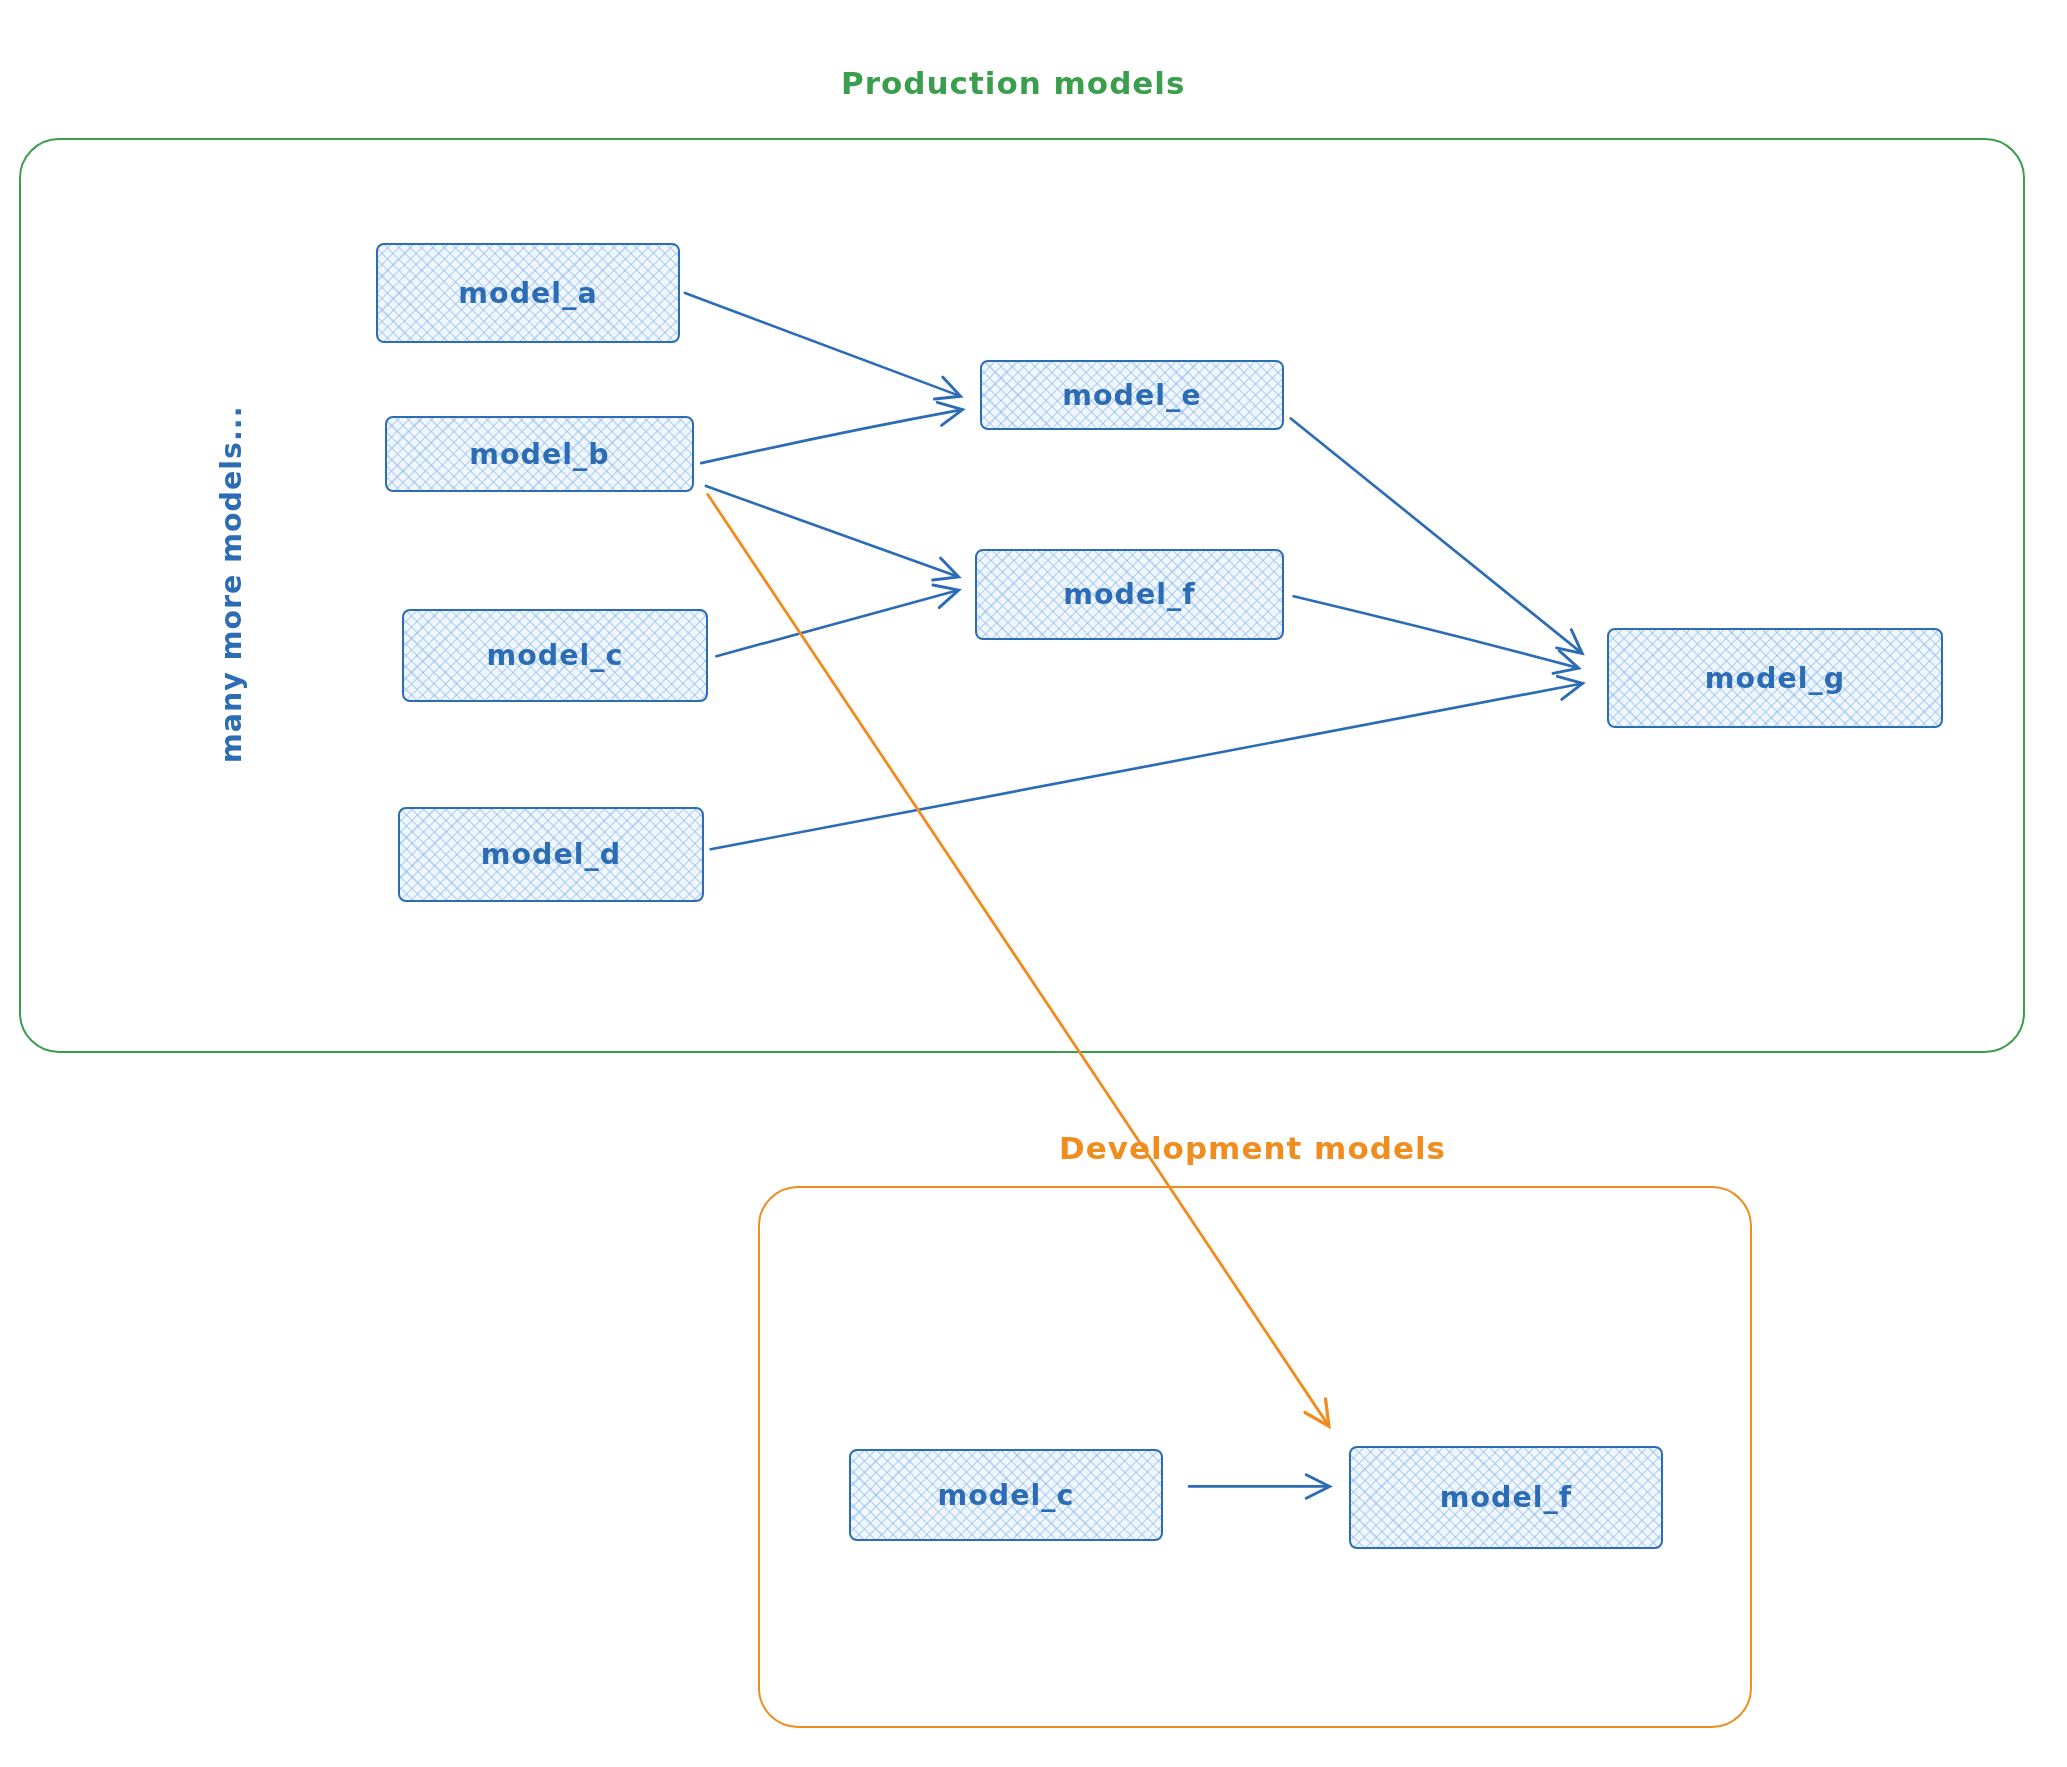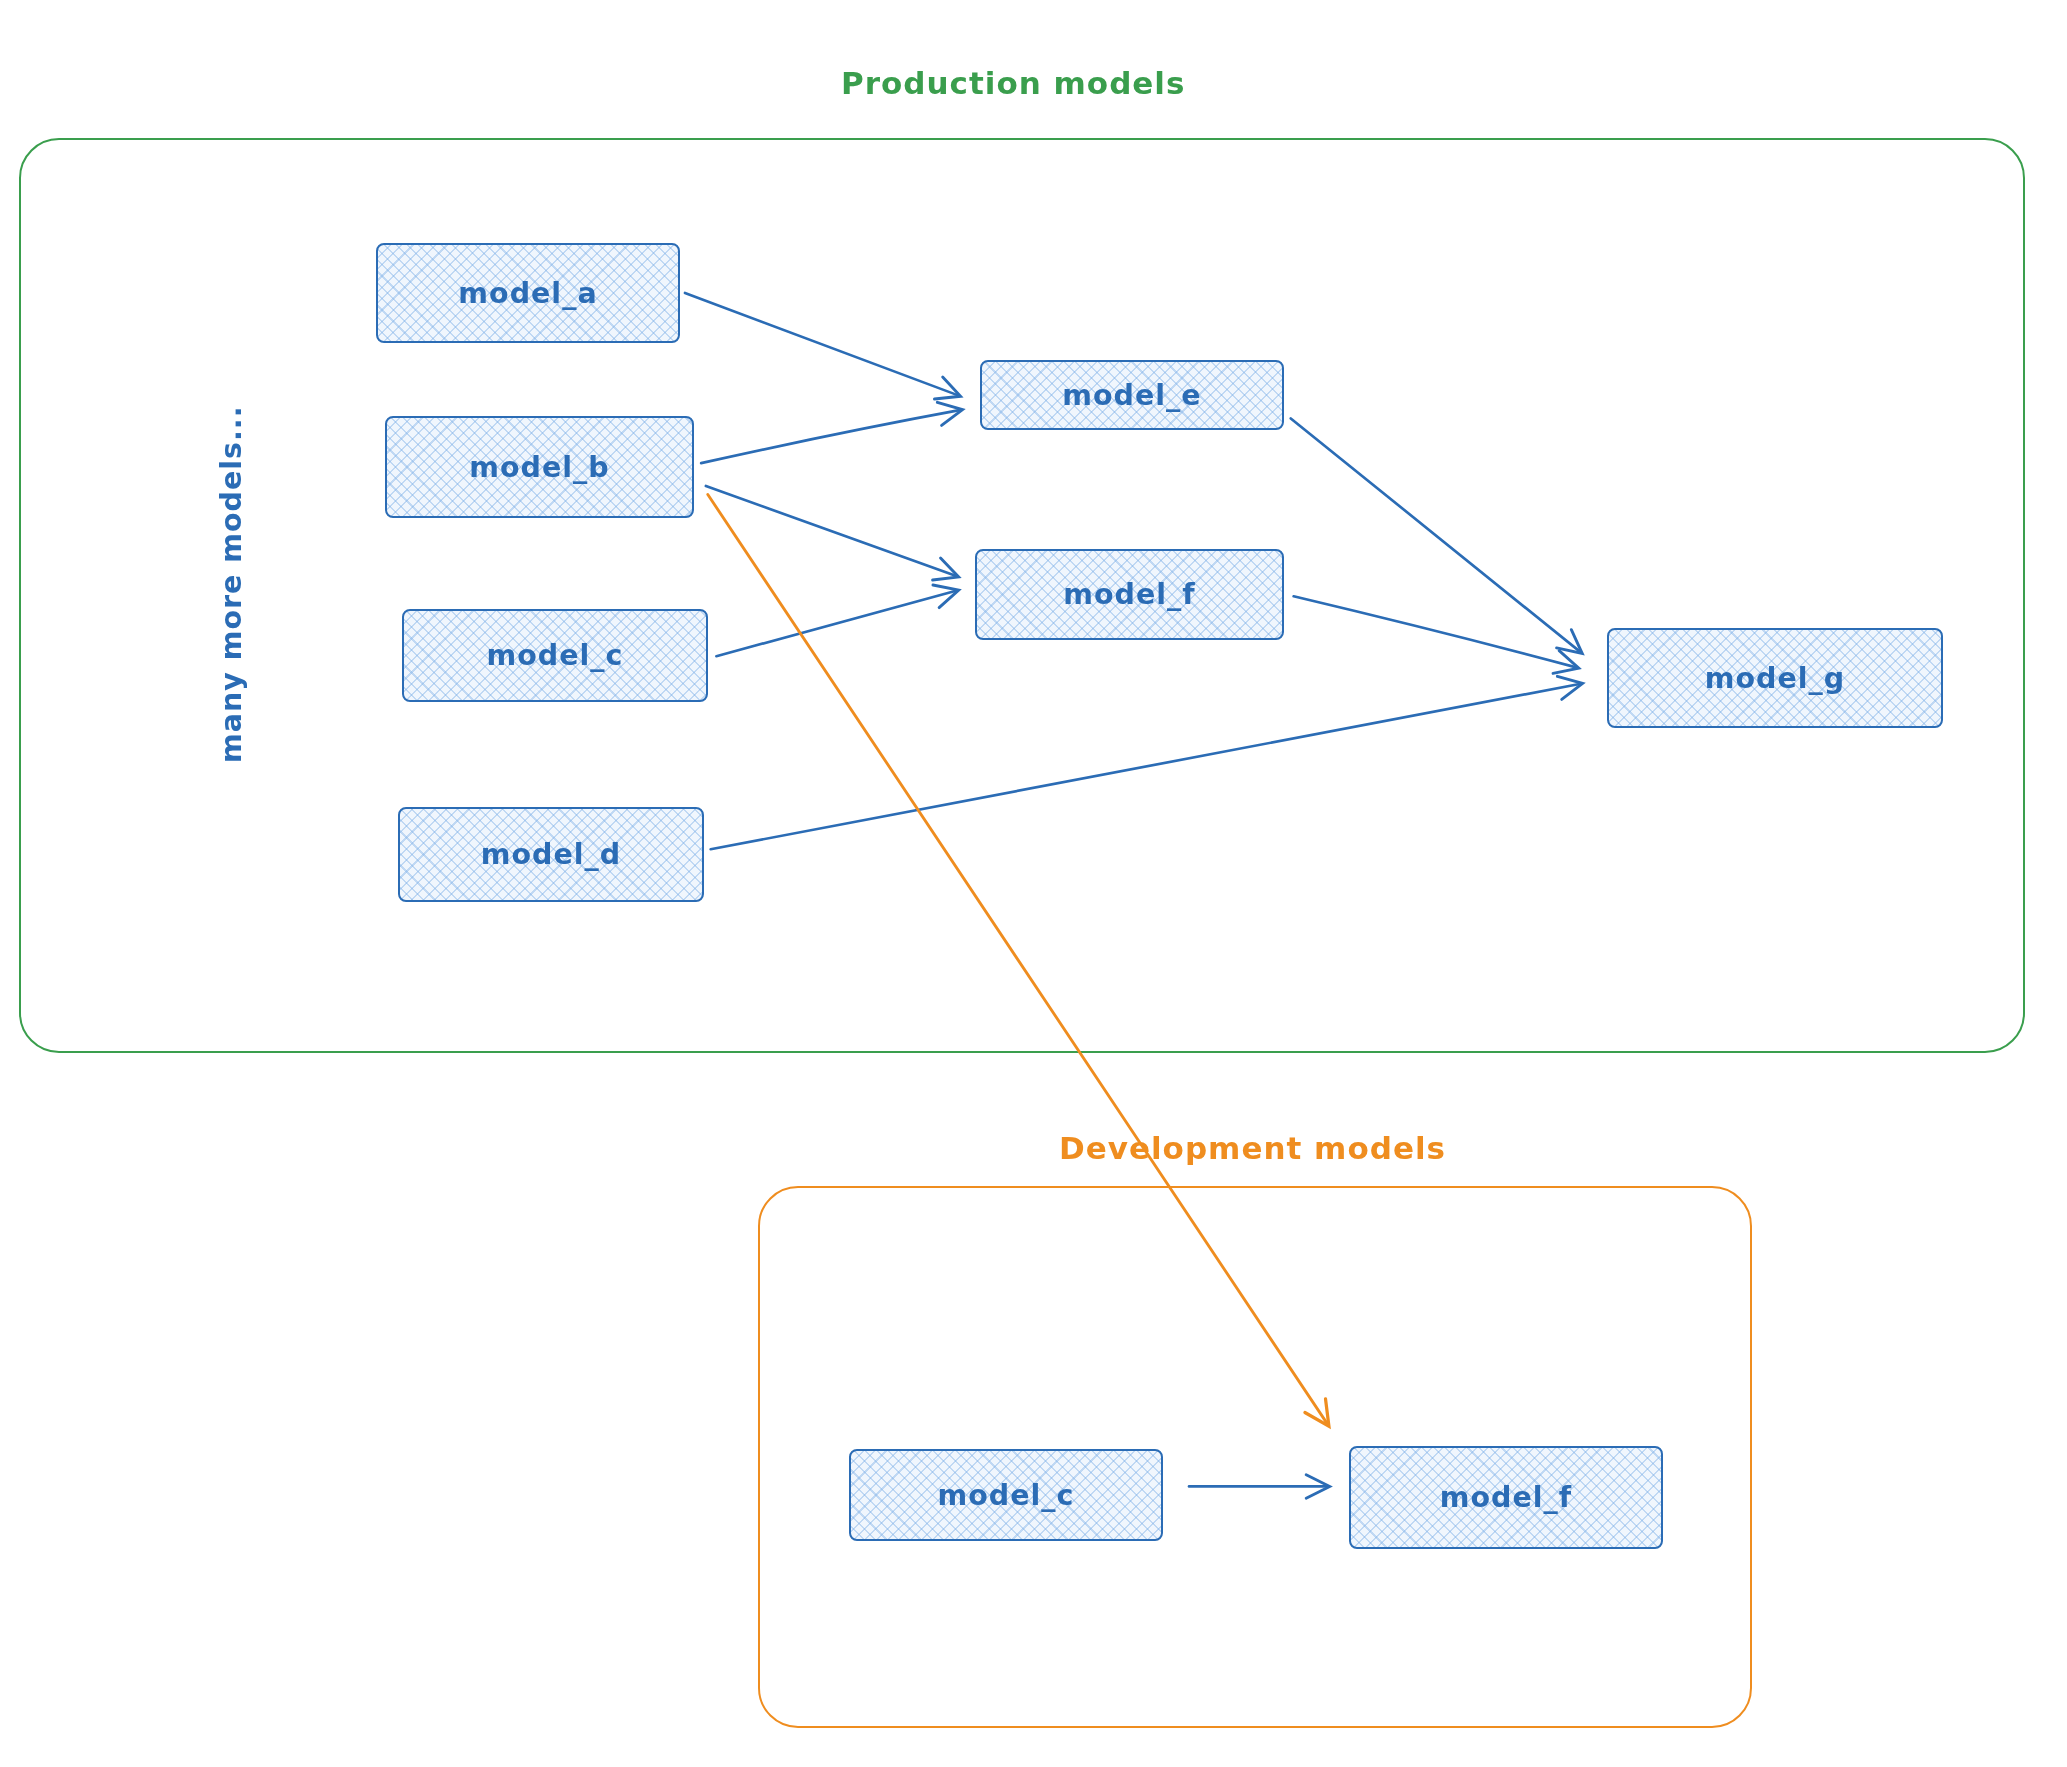--- a/index.html
+++ b/index.html
@@ -116,21 +116,21 @@
     <path class="edge-blue" d="M1360,627 Q1520,665 1658,702" marker-end="url(#ah-blue)"></path>
     <path class="edge-blue" d="M747,893 L1662,719" marker-end="url(#ah-blue)"></path>
     <path class="edge-blue" d="M1250,1563 L1396,1563" marker-end="url(#ah-blue)"></path>
     <path class="edge-orange" d="M744,520 L1396,1498" marker-end="url(#ah-orange)"></path>
   </svg>
 
   <div class="node" style="left:376px;top:243px;width:304px;height:100px">
     <span class="node-label">model_a</span>
   </div>
 
-  <div class="node" style="left:385px;top:416px;width:309px;height:102px">
+  <div class="node" style="left:385px;top:416px;width:309px;height:76px">
     <span class="node-label">model_b</span>
   </div>
 
   <div class="node" style="left:402px;top:609px;width:306px;height:93px">
     <span class="node-label">model_c</span>
   </div>
 
   <div class="node" style="left:398px;top:807px;width:306px;height:95px">
     <span class="node-label">model_d</span>
   </div>

